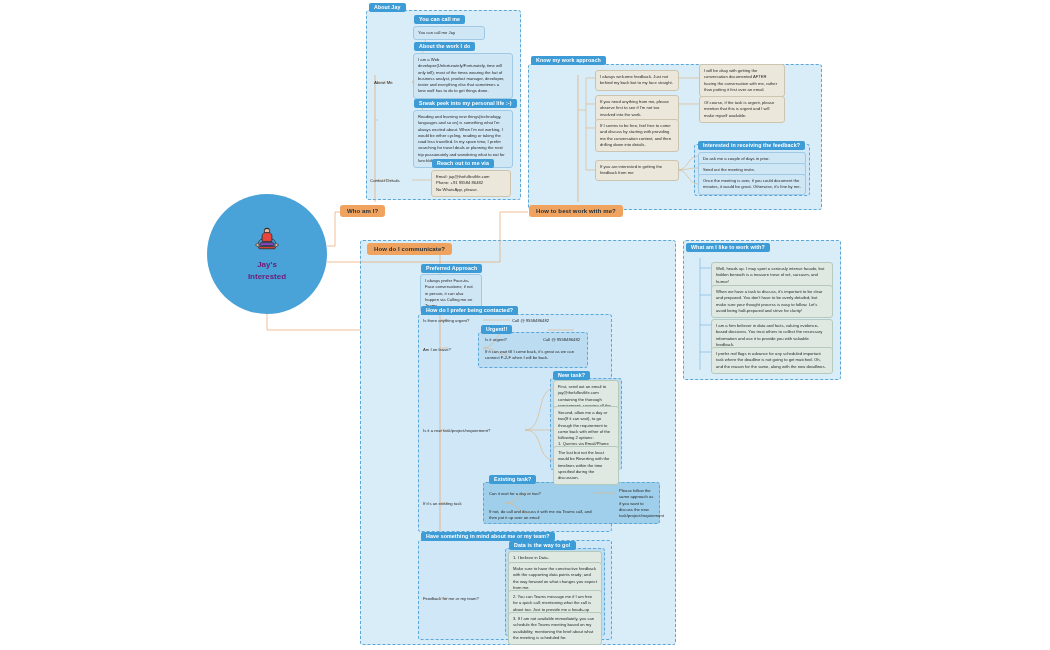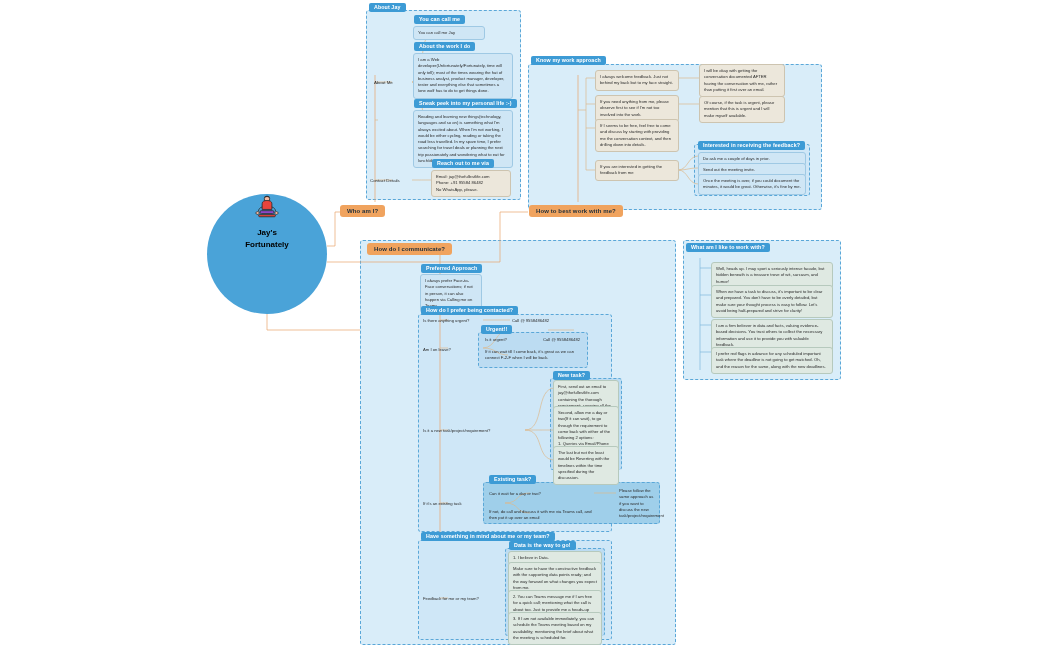--- a/index.html
+++ b/index.html
@@ -69,22 +69,22 @@
   }
 
   
   .hub{
     position:absolute;
     left:207px;top:194px;
     width:120px;height:120px;
     border-radius:50%;
     background:#4aa3d8;
     display:flex;flex-direction:column;
-    align-items:center;justify-content:flex-start;
-    color:#000000;
+    align-items:center;justify-content:center;
+    color:#701a75;
     z-index:7;
   }
   .hub-title{
     font-size:8px;font-weight:bold;text-align:center;line-height:1.45;margin-top:7px;
   }
   .hub-icon{width:26px;height:26px;}
 
   
   svg.wires{position:absolute;left:0;top:0;width:1050px;height:650px;pointer-events:none;z-index:1;}
   svg.wires path,svg.wires line{fill:none;stroke:#e8a36a;stroke-width:.7px;}
@@ -173,21 +173,21 @@
         <path d="M9 20.5h14c1.2 0 1.8.8 1.8 1.8s-.6 1.8-1.8 1.8H9c-1.2 0-1.8-.8-1.8-1.8S7.8 20.5 9 20.5z" fill="#8b46c8" stroke="#2a2a2a" stroke-width="1"></path>
         <path d="M10 16c-2.6.6-4.4 2.6-4.6 5.4" fill="none" stroke="#2a2a2a" stroke-width="1"></path>
         <path d="M22 16c2.6.6 4.4 2.6 4.6 5.4" fill="none" stroke="#2a2a2a" stroke-width="1"></path>
         <path d="M4.4 21.6c1.2 0 2 .8 2 1.8s-.8 1.8-2 1.8-2-.8-2-1.8.8-1.8 2-1.8z" fill="#f3b7a0" stroke="#2a2a2a" stroke-width=".9"></path>
         <path d="M27.6 21.6c1.2 0 2 .8 2 1.8s-.8 1.8-2 1.8-2-.8-2-1.8.8-1.8 2-1.8z" fill="#f3b7a0" stroke="#2a2a2a" stroke-width=".9"></path>
         <path d="M7 25.4h18c.8 0 1.4.6 1.4 1.3S25.8 28 25 28H7c-.8 0-1.4-.6-1.4-1.3S6.2 25.4 7 25.4z" fill="#e8453c" stroke="#2a2a2a" stroke-width="1"></path>
       </svg>
     </span>
     <div class="hub-title">
       <div>Jay's</div>
-      <div>Fortunately</div>
+      <div>Interested</div>
     </div>
   </div>
 
   <div class="hdr orange" style="left:340px;top:205px;">Who am I?</div>
   <div class="hdr orange" style="left:529px;top:205px;">How to best work with me?</div>
 
   <div class="panel" style="left:366px;top:10px;width:155px;height:190px;"></div>
   <div class="hdr" style="left:369px;top:3px;">About Jay</div>
 
   <div class="leaf plain" style="left:371px;top:78px;width:42px;font-size:4.4px;">About Me</div>

